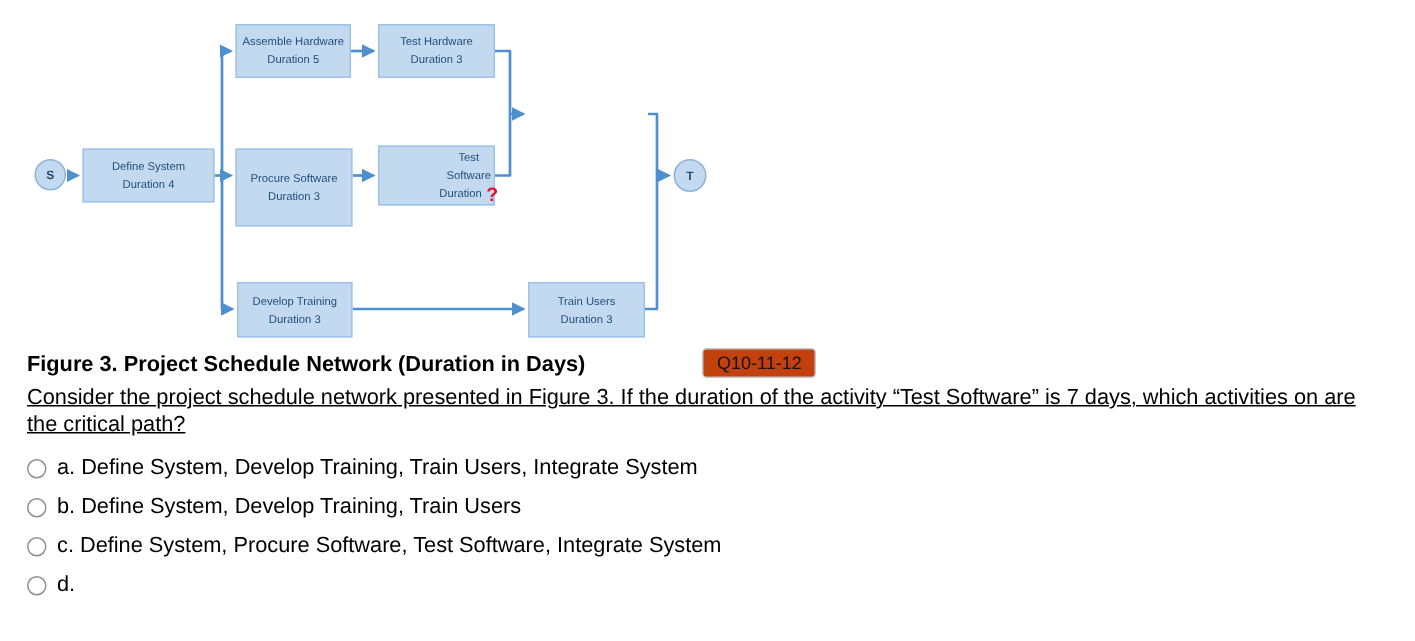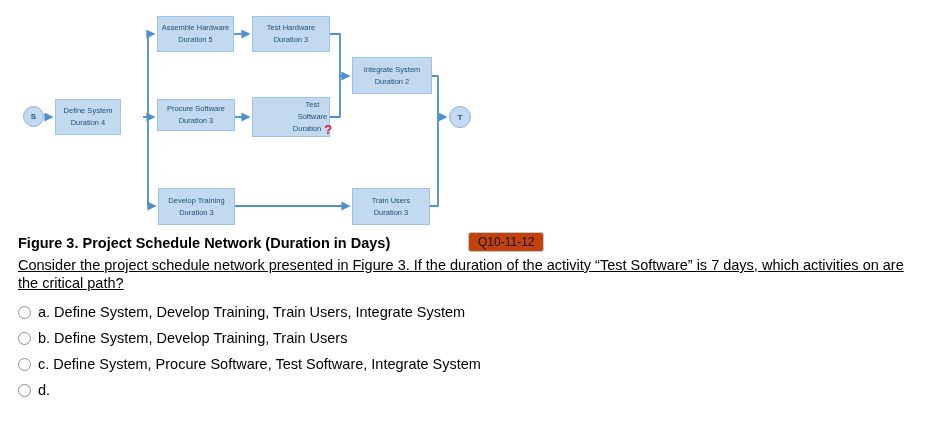--- a/index.html
+++ b/index.html
@@ -12,24 +12,24 @@
     position:absolute;background:#C3D9EF;border:1px solid #9DC3E6;color:#1F4E79;
     font-size:7.5px;line-height:1.6;display:flex;flex-direction:column;
     align-items:center;justify-content:center;text-align:center;box-sizing:border-box;
   }
   .terminal{
     position:absolute;background:#C3D9EF;border:1px solid #8DB4D9;border-radius:50%;
     color:#1F4E79;font-size:8px;font-weight:bold;display:flex;align-items:center;
     justify-content:center;box-sizing:border-box;
   }
   #n-start{left:23px;top:106px;width:21px;height:21px;}
-  #n-define{left:55px;top:99px;width:66px;height:36px;}
+  #n-define{left:55px;top:99px;width:88px;height:36px;}
   #n-assemble{left:157px;top:16px;width:77px;height:36px;}
   #n-testhw{left:252px;top:16px;width:78px;height:36px;}
-  #n-procure{left:157px;top:99px;width:78px;height:32px;}
+  #n-procure{left:157px;top:99px;width:78px;height:52px;}
   #n-testsw{left:252px;top:97px;width:78px;height:40px;padding-left:43px;}
   #n-integrate{left:352px;top:57px;width:80px;height:37px;}
   #n-develop{left:158px;top:188px;width:77px;height:37px;}
   #n-trainusers{left:352px;top:188px;width:78px;height:37px;}
   #n-end{left:449px;top:106px;width:22px;height:22px;}
   .dur-row{display:flex;align-items:center;justify-content:flex-start;}
   .q-mark{color:#E8112D;font-weight:bold;font-size:13px;margin-left:3px;line-height:1;}
 
   
   .caption{position:absolute;left:18px;top:235px;font-size:14.5px;font-weight:bold;}
@@ -101,24 +101,20 @@
   </div>
 
   <div class="node" id="n-testsw">
     <span>Test Software</span>
     <span class="dur-row">
       <span>Duration</span>
       <span class="q-mark">?</span>
     </span>
   </div>
 
-  <div class="node" id="n-integrate">
-    <span>Integrate System</span>
-    <span>Duration 2</span>
-  </div>
 
   <div class="node" id="n-develop">
     <span>Develop Training</span>
     <span>Duration 3</span>
   </div>
 
   <div class="node" id="n-trainusers">
     <span>Train Users</span>
     <span>Duration 3</span>
   </div>

